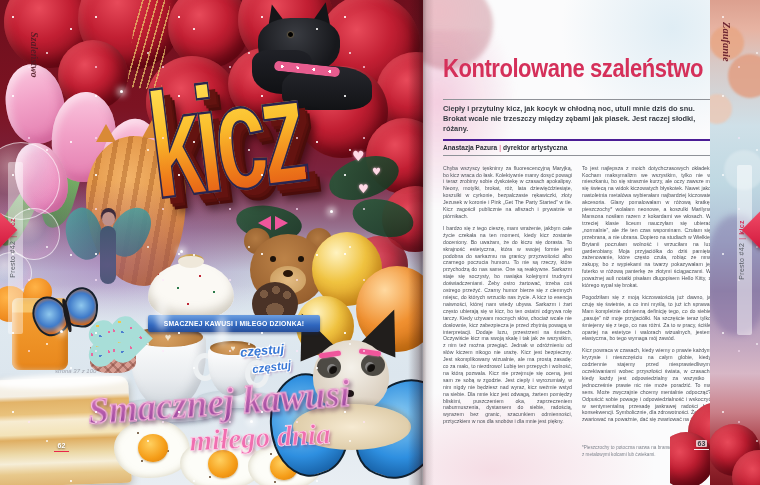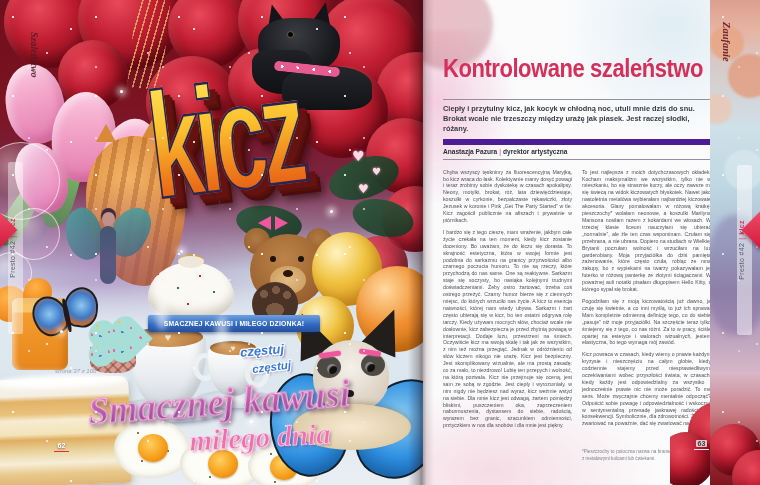--- a/index.html
+++ b/index.html
@@ -167,21 +167,21 @@
   .pageno{position:absolute;z-index:11;font-size:7px;font-weight:700;text-align:center;}
   .pageno .rule{display:block;width:15px;height:1.5px;margin:1.5px auto 0;}
 
   
   .page-right{position:absolute;left:423px;top:0;width:337px;height:485px;overflow:hidden;background:#fbfbfc;}
   .wash{position:absolute;z-index:1;pointer-events:none;}
   .content{position:absolute;left:20px;top:24px;width:268px;z-index:2;}
   .kicker{text-align:right;padding-right:6px;font-size:7.5px;font-weight:700;letter-spacing:.6px;color:#2c323e;}
   .title{margin-top:30px;font-size:25px;font-weight:700;letter-spacing:-.5px;color:#d5305a;
     transform:scaleX(.88);transform-origin:left;width:114%;white-space:nowrap;}
-  .leadbox{margin-top:16px;border-top:1px solid #8f9298;border-bottom:6px solid #4c1d95;padding:4px 0;
+  .leadbox{margin-top:16px;border-top:1px solid #8f9298;border-bottom:2px solid #4c1d95;padding:4px 0;
     font-size:7.4px;font-weight:700;color:#383d44;line-height:1.38;}
   .byline{padding:3px 0 4px;border-bottom:1px solid #8f9298;font-size:6.6px;color:#2b3039;}
   .byline .name{font-weight:700;} .byline .bsep{color:#d5305a;margin:0 2px;} .byline .role{font-weight:700;}
   .body{margin-top:9px;display:flex;gap:10px;}
   .col{width:129px;font-size:5.2px;line-height:1.33;color:#4e525a;text-align:justify;}
   .col p{margin:0 0 5px;}
   .endmark{width:5px;height:5px;border:1px solid #d5305a;margin:1px 2px 0 auto;}
   .footnote{margin-top:12px;font-size:4.6px;color:#7d838c;line-height:1.4;width:122px;}
 
   .strip{position:absolute;right:0;top:0;width:50px;height:485px;z-index:3;overflow:hidden;
@@ -363,21 +363,21 @@
 
     <div class="wash" style="left:0;top:30px;width:95px;height:180px;background:radial-gradient(ellipse at 15% 40%, rgba(236,160,195,.5), transparent 70%);filter:blur(2px);"></div>
     <div class="wash" style="left:-20px;top:-20px;width:90px;height:90px;border-radius:50%;background:radial-gradient(circle at 40% 35%, rgba(210,80,100,.35), rgba(150,30,50,.25) 70%, transparent);filter:blur(2px);"></div>
     <div class="wash" style="left:0;bottom:0;width:230px;height:95px;background:radial-gradient(ellipse at 30% 85%, rgba(240,190,205,.5), transparent 72%);"></div>
     <div class="wash" style="right:40px;top:0;width:160px;height:140px;background:radial-gradient(ellipse at 70% 20%, rgba(190,220,235,.45), transparent 70%);"></div>
 
     <div class="content">
       <h1 class="title" style="margin:30px 0 0;">Kontrolowane szaleństwo</h1>
       <div class="leadbox">
         <div>Ciepły i przytulny kicz, jak kocyk w chłodną noc, utuli mnie dziś do snu.</div>
-        <div>Brokat wcale nie trzeszczy między urażę jak piasek. Jest raczej słodki, różany.</div>
+        <div>Brokat wcale nie trzeszczy między zębami jak piasek. Jest raczej słodki, różany.</div>
       </div>
       <div class="byline">
         <span class="name">Anastazja Pazura</span><span class="bsep">|</span><span class="role">dyrektor artystyczna</span>
       </div>
       <div class="body">
         <div class="col">
           <p>Chyba wszyscy tęsknimy za fluorescencyjną Maryjką, bo kicz wraca do łask. Kolektywnie mamy dosyć powagi i teraz zrobimy sobie dyskotekę w czasach apokalipsy. Neony, motylki, brokat, róż, lata dziewięćdziesiąte, koszulki w cyrkonie, bezpalczaste rękawiczki, złoty Jezusek w koronie i Pink „Get The Party Started” w tle. Kicz zagościł publicznie na afiszach i prywatnie w piórnikach.</p>
           <p>I bardzo się z tego cieszę, mam wrażenie, jakbym całe życie czekała na ten moment, kiedy kicz zostanie doceniony. Bo uważam, że do kiczu się dorasta. To skrajność estetyczna, która w swojej formie jest podobna do sarkazmu na granicy przyzwoitości albo czarnego poczucia humoru. To nie są rzeczy, które przychodzą do nas same. One są reaktywne. Sarkazm staje się soczysty, bo nasiąka kolejnymi trudnymi doświadczeniami. Żeby ostro żartować, trzeba coś ostrego przeżyć. Czarny humor bierze się z ciemnych miejsc, do których wrzuciło nas życie. A kicz to esencja naiwności, której nam wtedy ubywa. Sarkazm i żart często ubierają się w kicz, bo ten ostatni odgrywa rolę tarczy. Kiedy używam mocnych słów, chociaż wcale nie dosłownie, kicz zabezpiecza je przed zbytnią powagą w interpretacji. Dodaje luzu, przestrzeni na śmiech. Oczywiście kicz ma swoją skalę i tak jak ze wszystkim, z nim też można przegiąć. Jednak w odróżnieniu od słów kiczem nikogo nie urażę. Kicz jest bezpieczny. Jest skomplikowany wizualnie, ale ma prostą zasadę: co za mało, to niezdrowo! Lubię ten przepych i wolność, na którą pozwala. Kicz nie przejmuje się oceną, jest sam ze sobą w zgodzie. Jest ciepły i wyrozumiały, w nim nigdy nie będziesz nad wyraz, kicz weźmie wstyd na siebie. Dla mnie kicz jest odwagą, żartem pomiędzy bliskimi, puszczeniem oka, zaprzeczeniem naburmuszenia, dystansem do siebie, radością, wyrazem bez granic, szacunkiem odmienności, prztyczkiem w nos dla snobów i dla mnie jest piękny.</p>
         </div>
         <div class="col">

